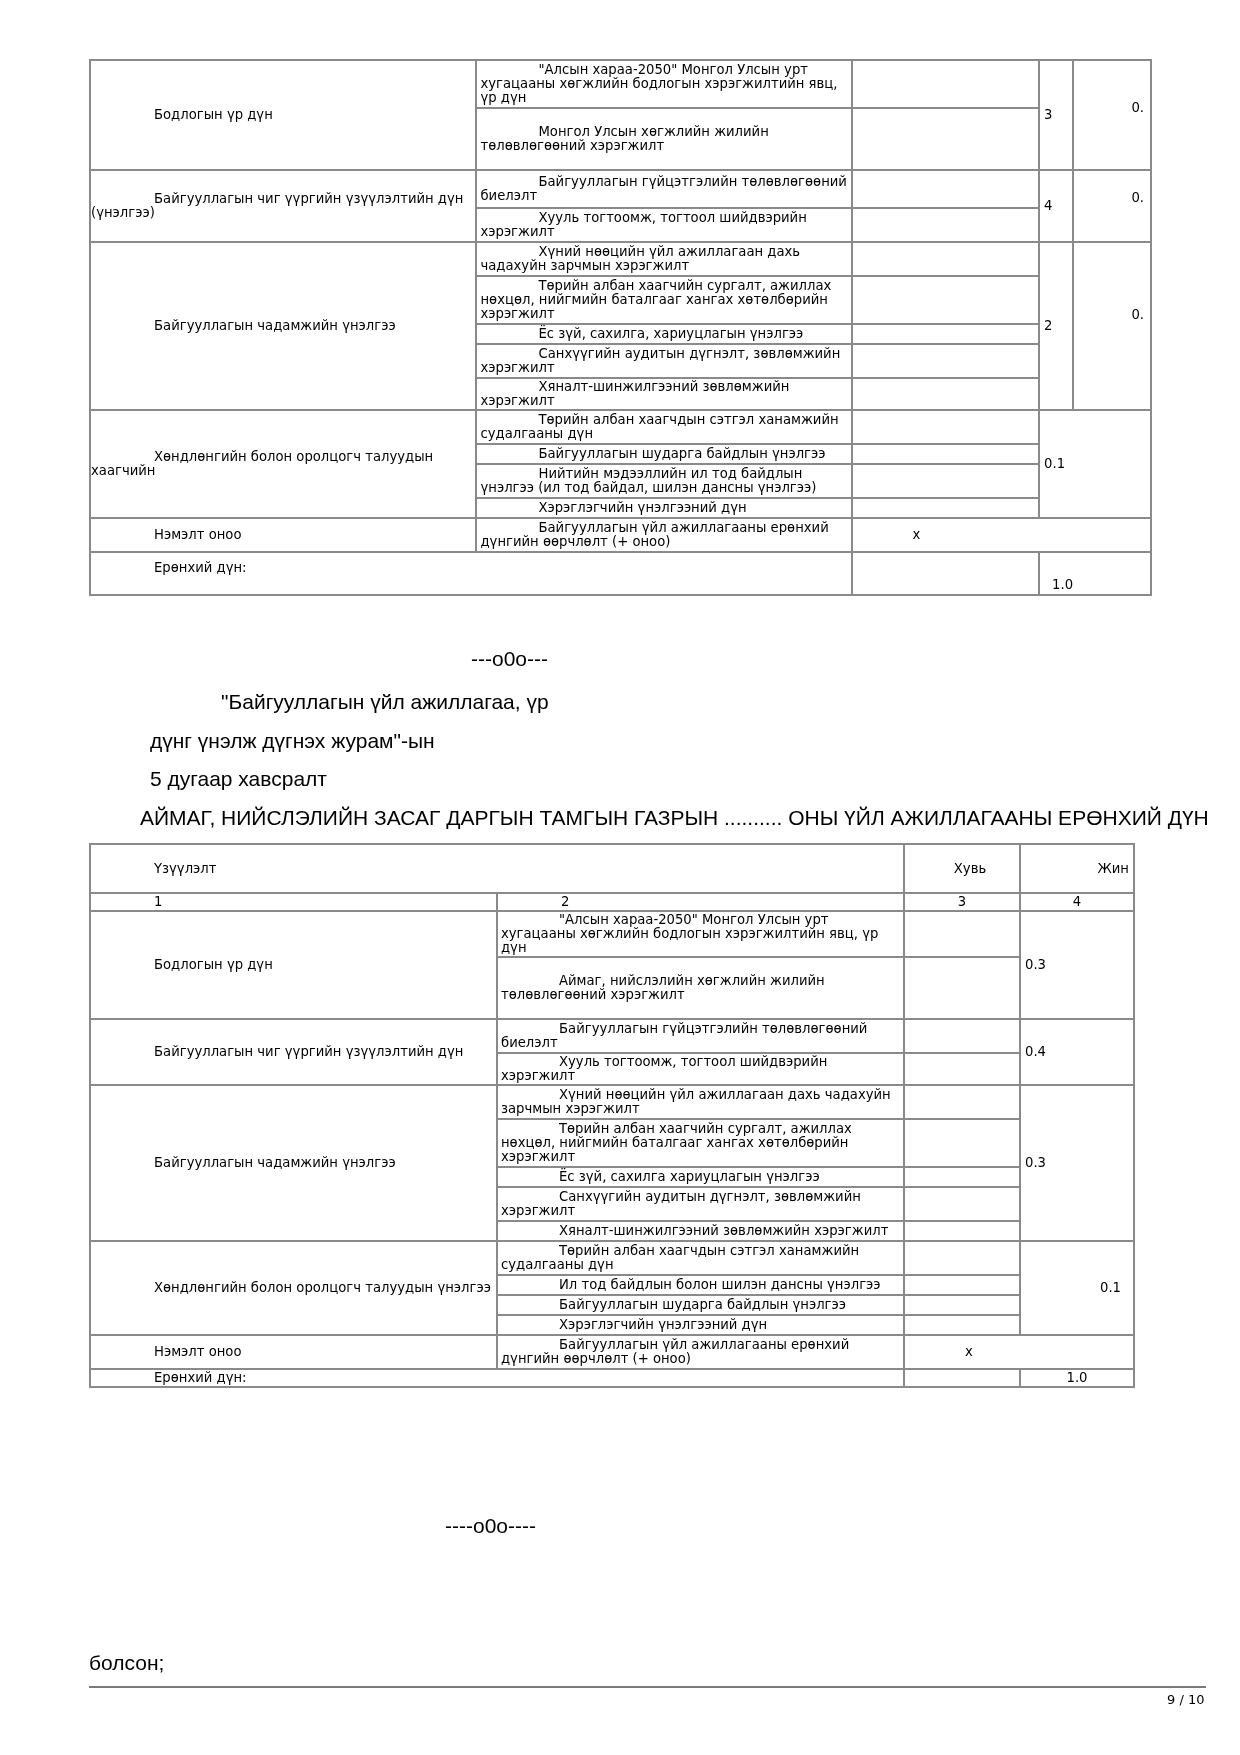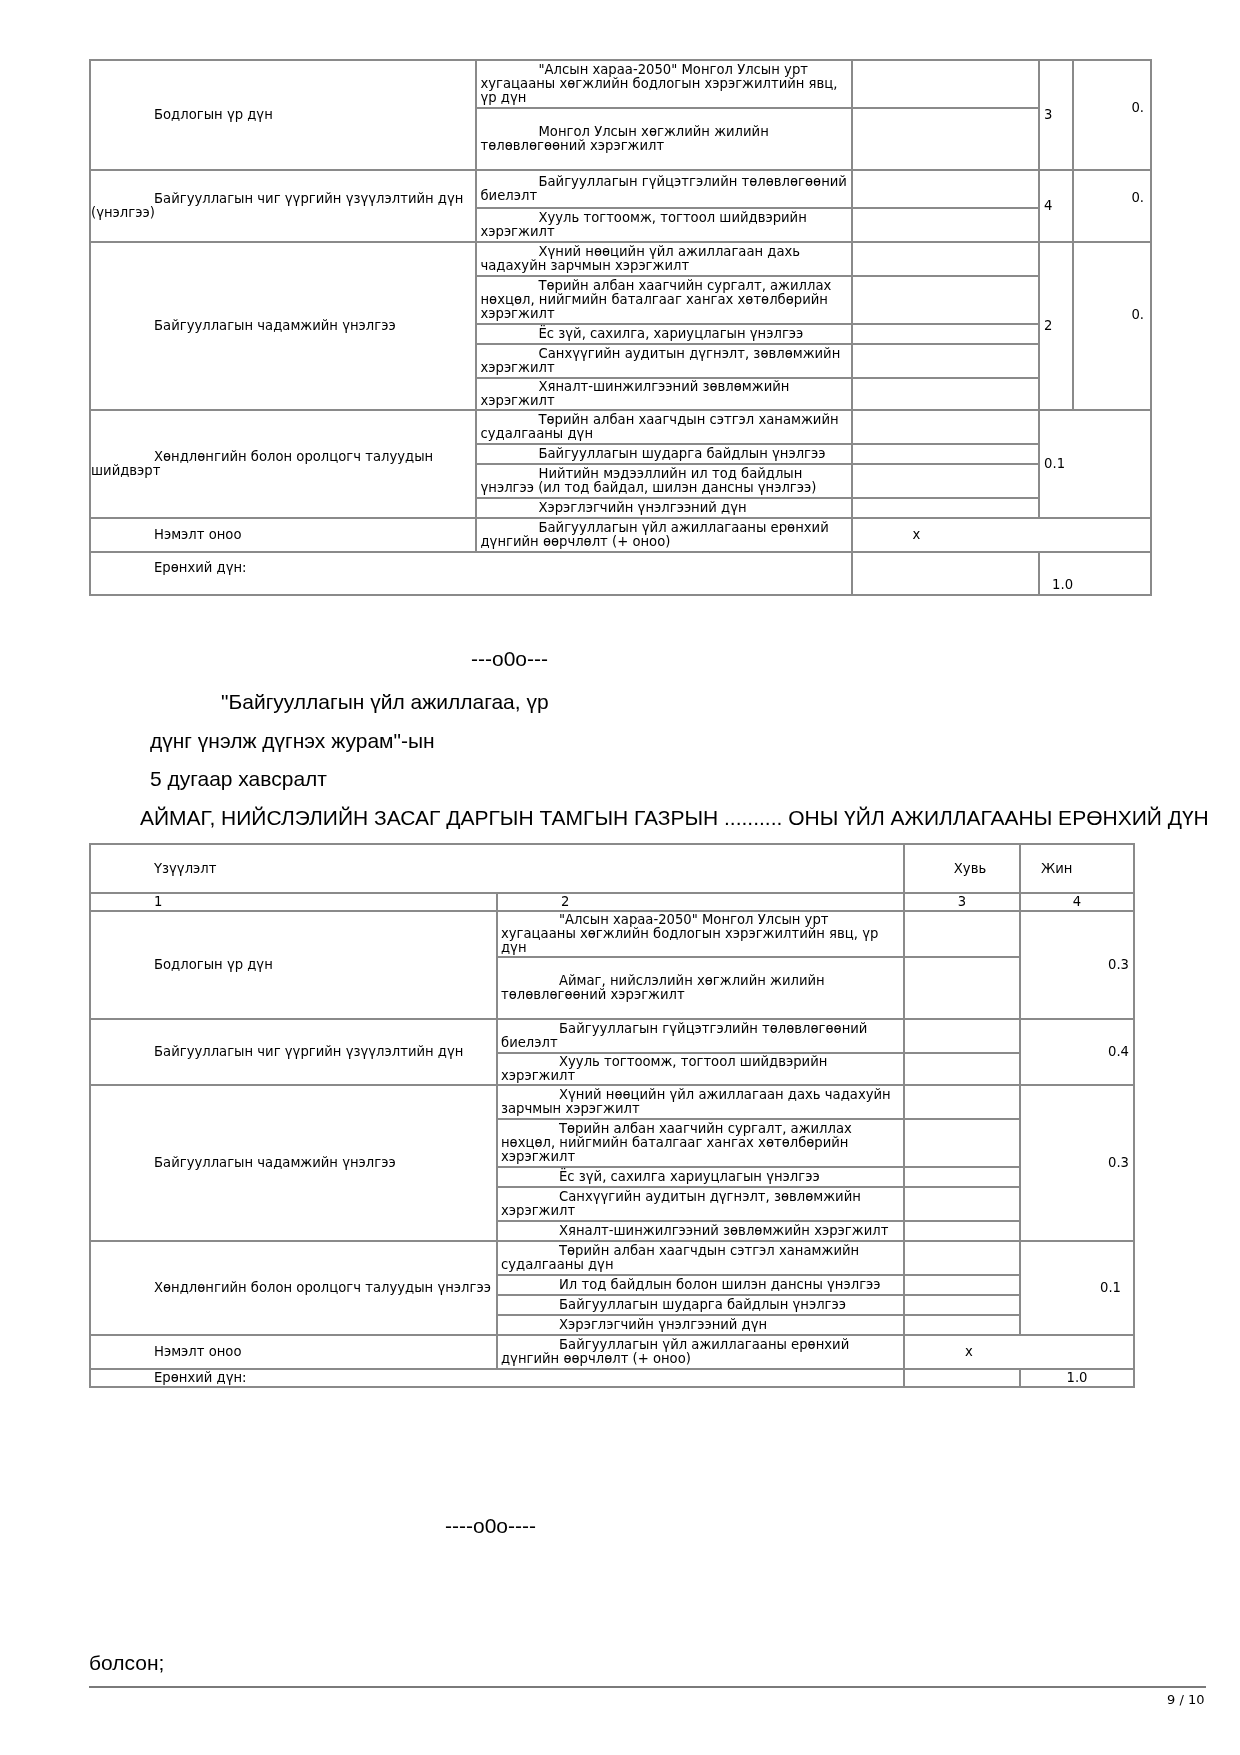--- a/index.html
+++ b/index.html
@@ -19,21 +19,21 @@
   #t1 td.cat .catline { padding-left: 63px; display: block; }
   #t1 td.sub { padding: 1px 3px; }
   #t1 td.w1 { vertical-align: middle; padding: 0 4px; }
   #t1 td.w2 { vertical-align: top; text-align: right; padding: 40px 6px 0 0; }
 
   
   #t2 { left: 89px; top: 843px; width: 1044px; border-radius: 19px; }
   #t2 td.sub { padding: 1px 3px; }
   #t2 td.hdr { height: 47px; }
   #t2 td.num { text-align: center; height: 16px; padding: 0; }
-  #t2 td.wt { text-align: right; }
+  #t2 td.wt { text-align: left; }
 
   .txt { position: absolute; font-family: "Liberation Sans", sans-serif; font-size: 21px; white-space: nowrap; }
   .footer-line { position: absolute; left: 89px; top: 1686px; width: 1117px; height: 2px; background: #7a7a7a; }
   .pagenum { position: absolute; left: 1167px; top: 1692px; font-size: 13px; font-family: "DejaVu Sans", sans-serif; }
 </style>
 </head>
 <body>
 
 <div class="page">
 
@@ -93,21 +93,21 @@
       <tr>
         <td class="sub" style="height:30px"><span class="ind"></span><span>Санхүүгийн аудитын дүгнэлт, зөвлөмжийн хэрэгжилт</span></td>
         <td></td>
       </tr>
       <tr>
         <td class="sub" style="height:16px"><span class="ind"></span><span>Хяналт-шинжилгээний зөвлөмжийн хэрэгжилт</span></td>
         <td></td>
       </tr>
 
       <tr>
-        <td class="cat" rowspan="4"><span class="catline">Хөндлөнгийн болон оролцогч талуудын</span><span>шийдвэрт</span></td>
+        <td class="cat" rowspan="4"><span class="catline">Хөндлөнгийн болон оролцогч талуудын</span><span>хаагчийн</span></td>
         <td class="sub" style="height:30px"><span class="ind"></span><span>Төрийн албан хаагчдын сэтгэл ханамжийн судалгааны дүн</span></td>
         <td></td>
         <td class="w1" rowspan="4" colspan="2">0.1</td>
       </tr>
       <tr>
         <td class="sub" style="height:16px"><span class="ind"></span><span>Байгууллагын шударга байдлын үнэлгээ</span></td>
         <td></td>
       </tr>
       <tr>
         <td class="sub" style="height:30px"><span class="ind"></span><span>Нийтийн мэдээллийн ил тод байдлын үнэлгээ (ил тод байдал, шилэн дансны үнэлгээ)</span></td>
@@ -146,21 +146,21 @@
     <colgroup>
       <col style="width:407px">
         <col style="width:407px">
         <col style="width:116px">
         <col style="width:114px">
     </colgroup>
     <tbody>
       <tr>
         <td class="hdr" colspan="2" style="padding-left:63px">Үзүүлэлт</td>
         <td class="hdr" style="text-align:center; padding-left:20px">Хувь</td>
-        <td class="hdr" style="text-align:left; padding-left:20px">Жин</td>
+        <td class="hdr" style="text-align:right; padding-left:20px">Жин</td>
       </tr>
       <tr>
         <td class="num" style="text-align:left; padding-left:63px">1</td>
         <td class="num" style="text-align:left; padding-left:63px">2</td>
         <td class="num">3</td>
         <td class="num">4</td>
       </tr>
 
       <tr>
         <td rowspan="2" style="padding-left:63px">Бодлогын үр дүн</td>

